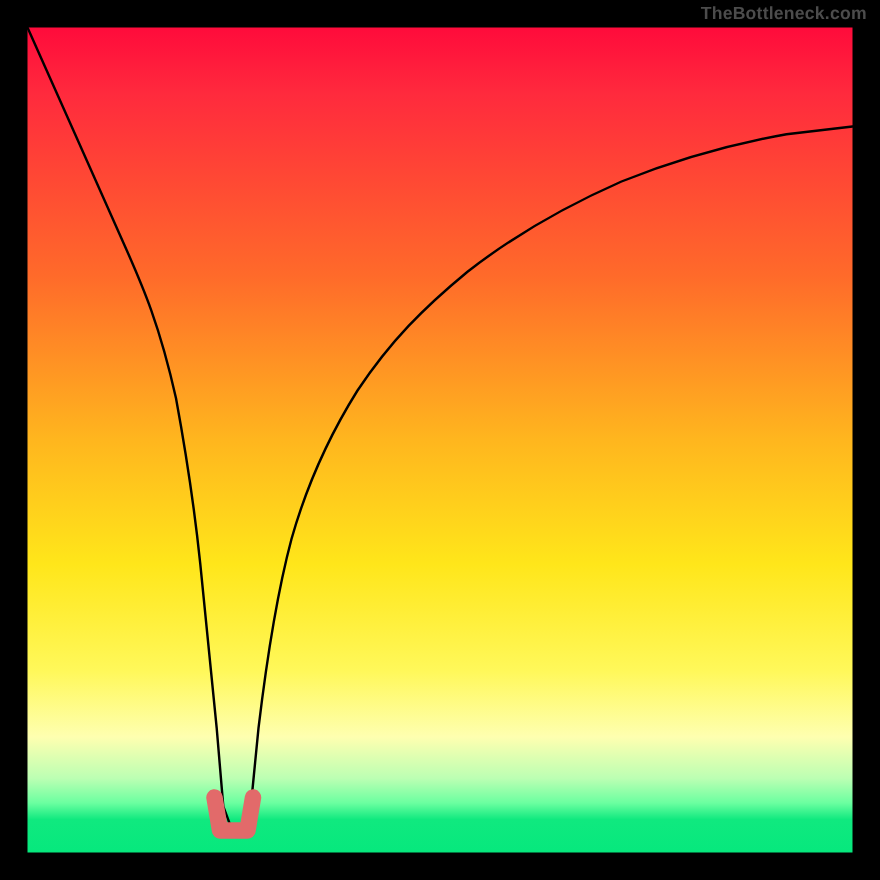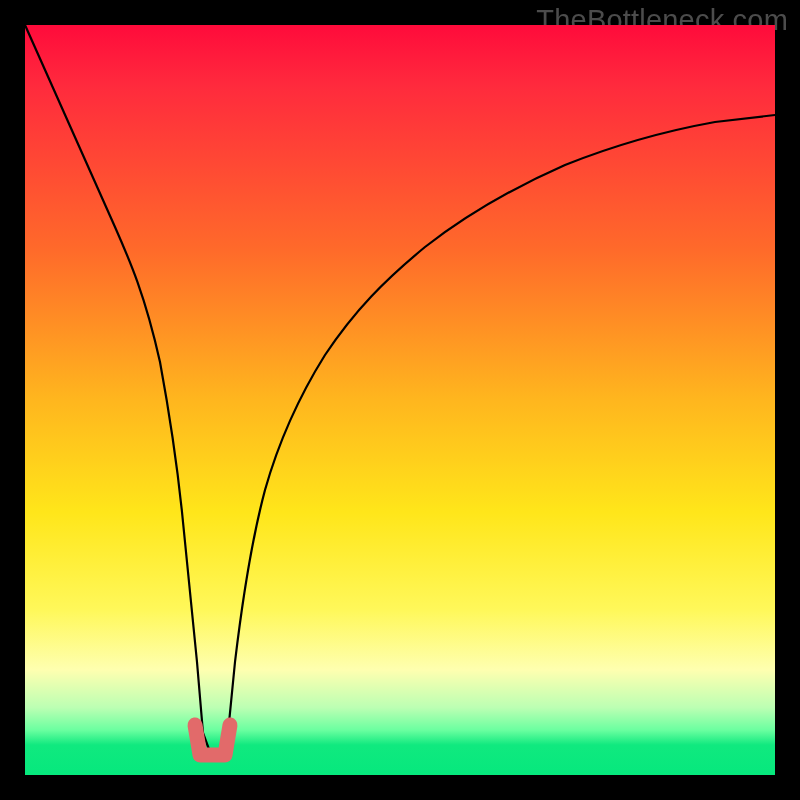--- a/index.html
+++ b/index.html
@@ -37,22 +37,22 @@
       #6bffa0 94%,
       #10e97f 96%,
       #06e87d 100%
     );
   }
   .watermark {
     position: absolute;
     top: 4px;
     right: 12px;
     color: #4c4c4c;
-    font-size: 29px;
-    font-weight: 400;
+    font-size: 16px;
+    font-weight: 700;
     letter-spacing: 0.2px;
   }
   svg.overlay {
     position: absolute;
     left: 0;
     top: 0;
     width: 750px;
     height: 750px;
     overflow: visible;
   }

